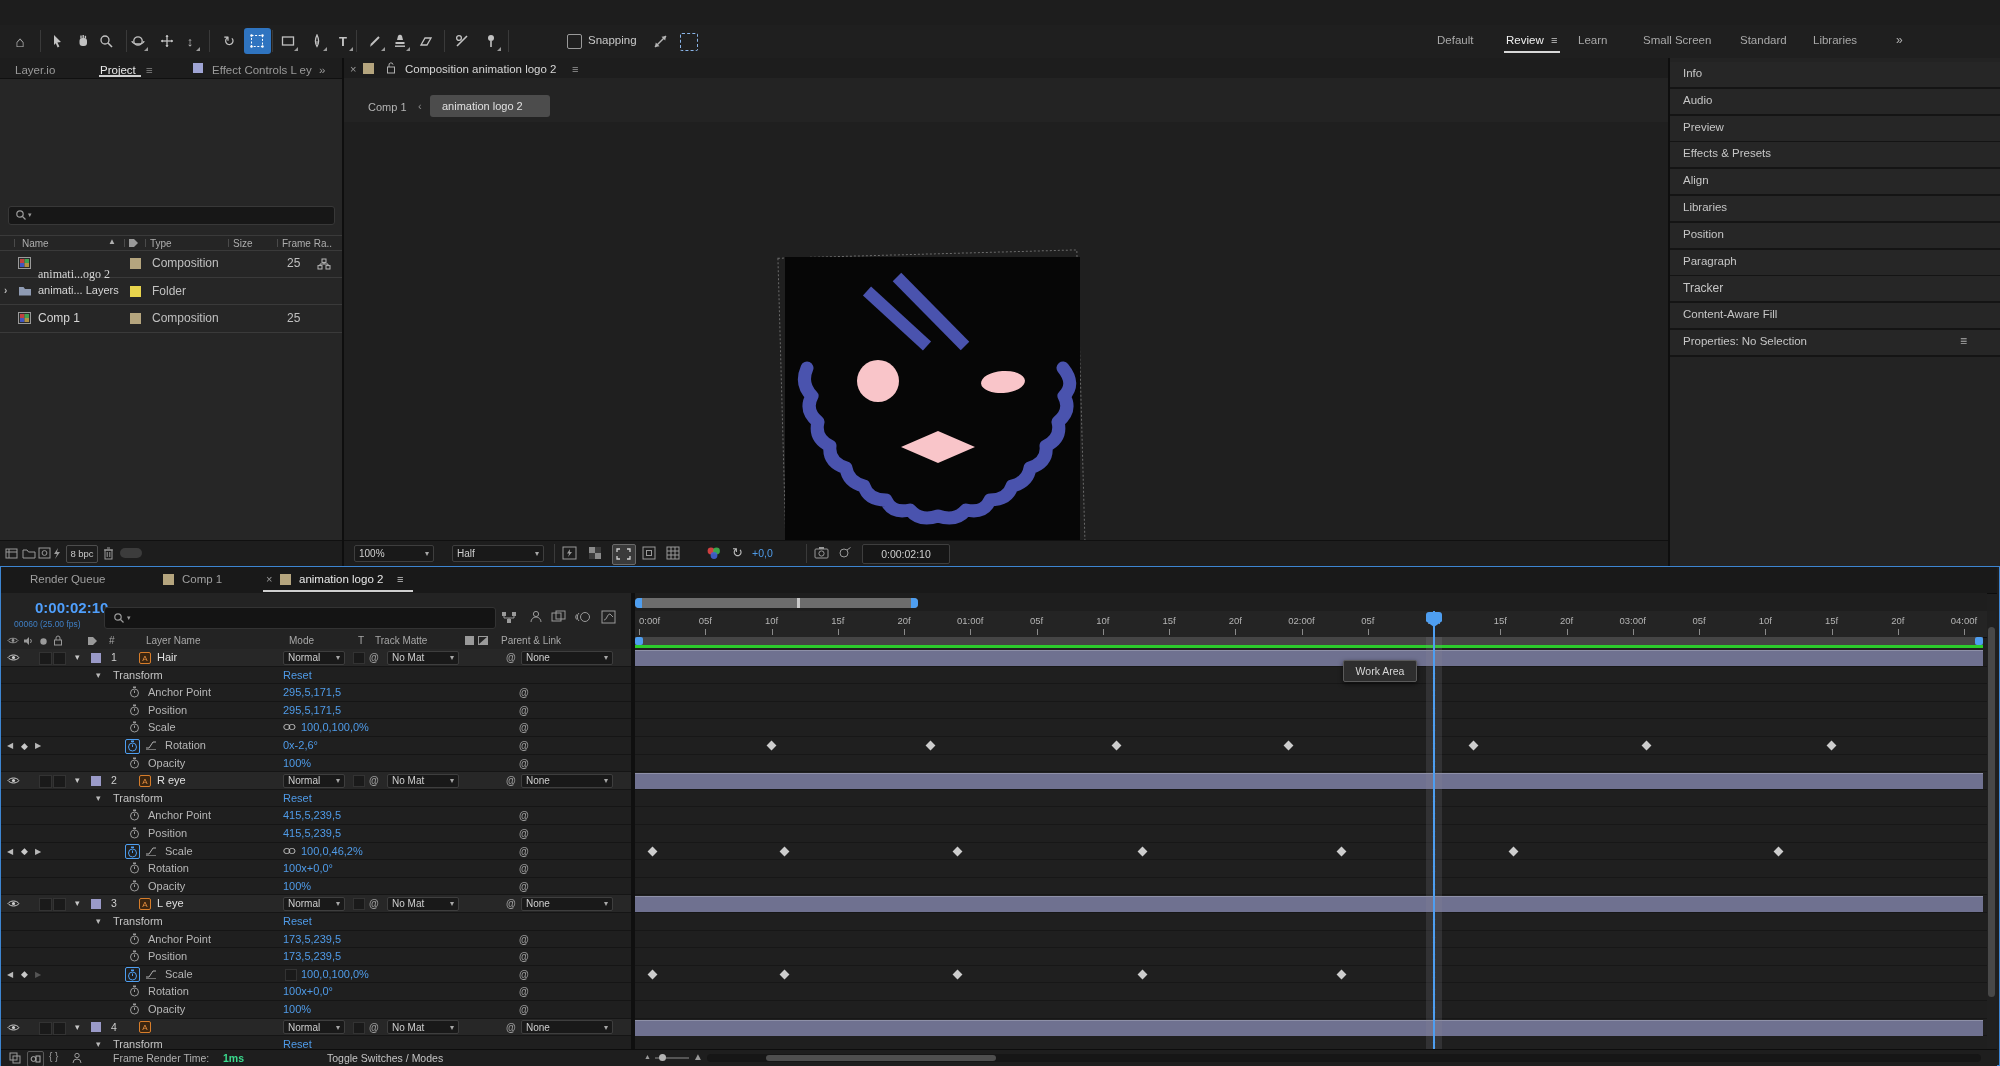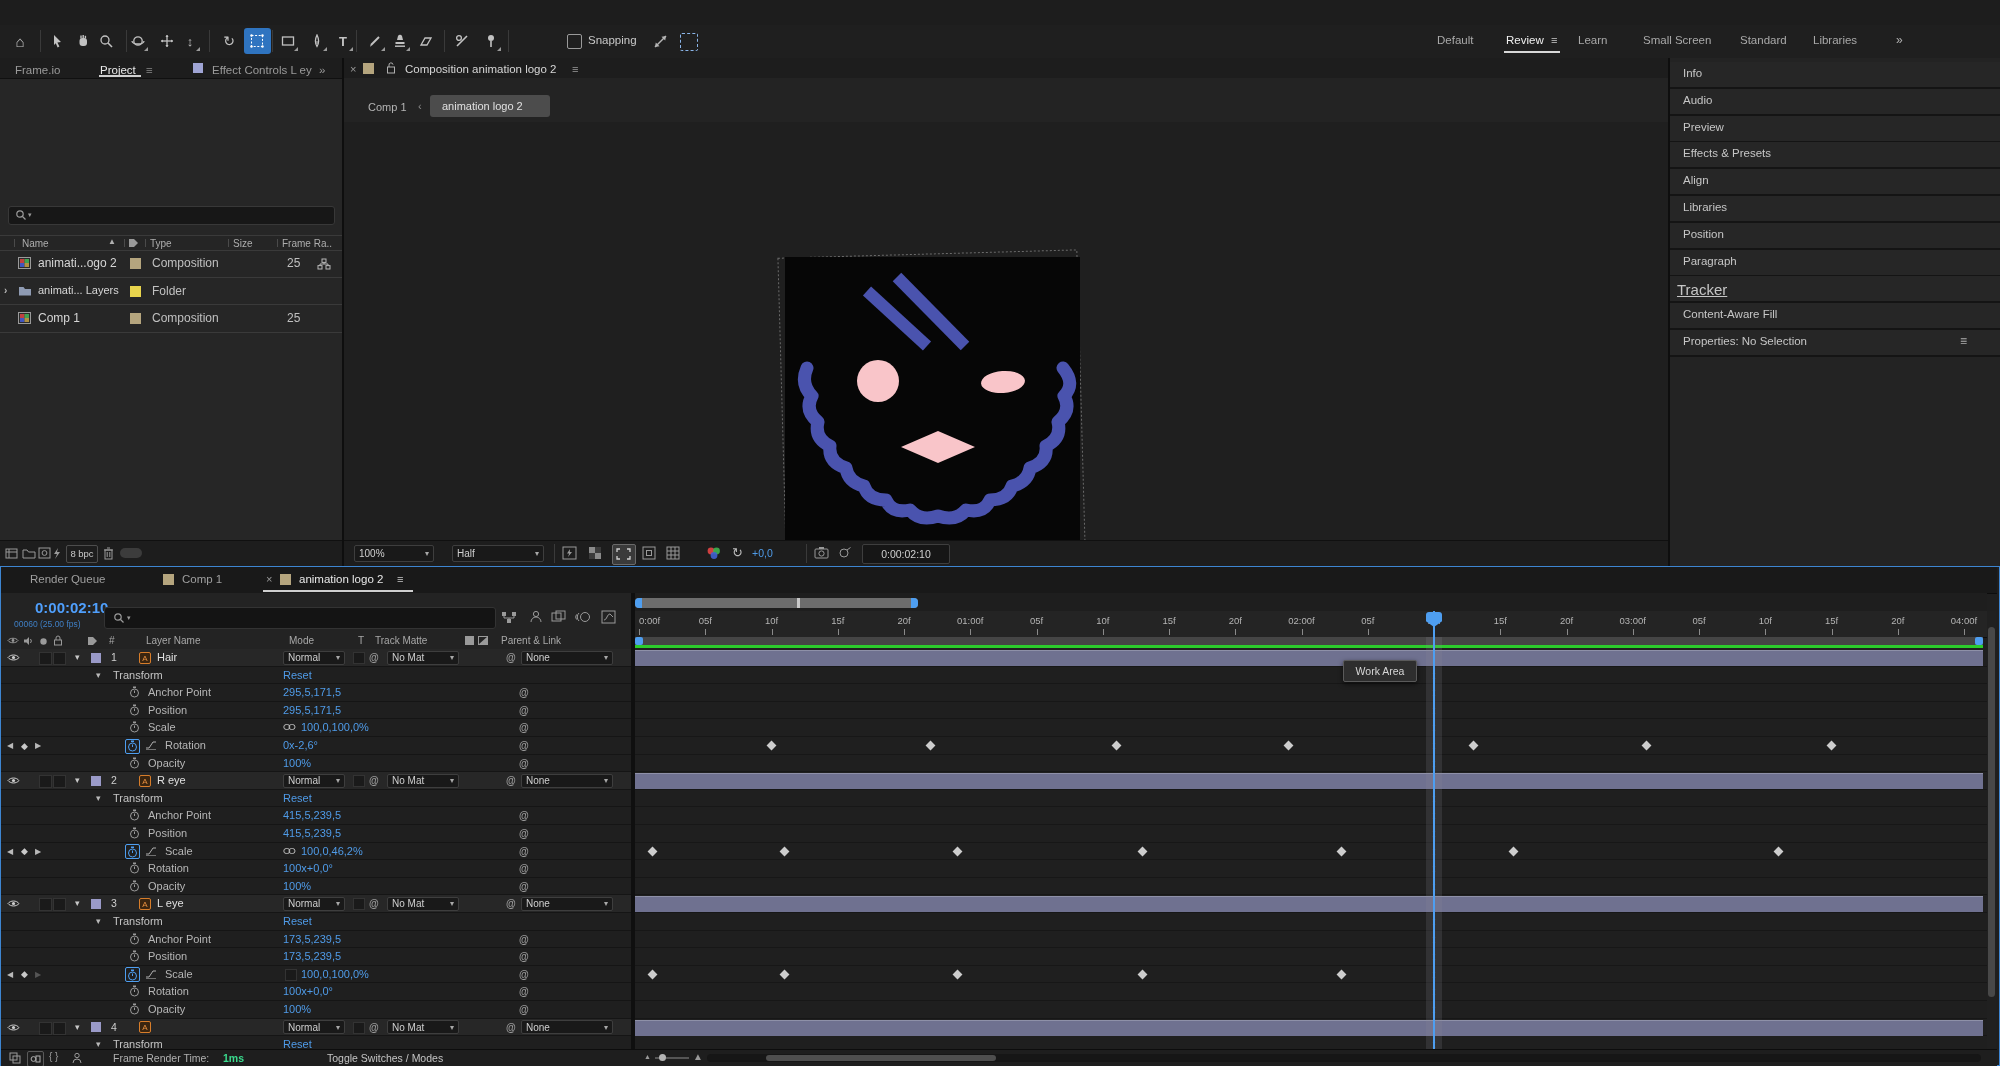--- a/index.html
+++ b/index.html
@@ -154,21 +154,21 @@
       <div style="position: absolute; left: 1551px; top: 9px; font-size: 11px; color: rgb(201, 201, 201);">≡</div>
       <div style="position: absolute; left: 1578px; top: 9px; font-size: 11.5px; color: rgb(169, 169, 169); white-space: nowrap;">Learn</div>
       <div style="position: absolute; left: 1643px; top: 9px; font-size: 11.5px; color: rgb(169, 169, 169); white-space: nowrap;">Small Screen</div>
       <div style="position: absolute; left: 1740px; top: 9px; font-size: 11.5px; color: rgb(169, 169, 169); white-space: nowrap;">Standard</div>
       <div style="position: absolute; left: 1813px; top: 9px; font-size: 11.5px; color: rgb(169, 169, 169); white-space: nowrap;">Libraries</div>
       <div style="position: absolute; left: 1896px; top: 8px; font-size: 12px; color: rgb(176, 176, 176);">»</div>
     </div>
 
   <div class="abs" style="left:0;top:58px;width:342px;height:508px;background:#262626">
     <div class="abs" style="left:0;top:0;width:342px;height:20px;background:#1d1d1d;border-bottom:1px solid #101010">
-      <span class="panel-tab" style="left:15px">Frame.io</span>
+      <span class="panel-tab" style="left:15px">Layer.io</span>
       <span class="panel-tab" style="left:100px;color:#e8e8e8">Project</span>
       <span class="abs" style="left:99px;top:17px;width:42px;height:2px;background:#cfcfcf"></span>
       <span class="panel-tab" style="left:146px;color:#8a8a8a">≡</span>
       <span class="abs" style="left:193px;top:5px;width:10px;height:10px;background:#9fa4d4"></span>
       <span class="panel-tab" style="left:212px;max-width:104px;overflow:hidden">Effect Controls L ey</span>
       <span class="panel-tab" style="left:319px;color:#9a9a9a">»</span>
     </div>
 
     <div class="abs" style="left:8px;top:148px;width:325px;height:17px;background:#171717;border:1px solid #383838;border-radius:3px">
       <span class="icon" style="left:6px;top:2px">
@@ -201,21 +201,21 @@
         <div style="position: absolute; left: 0px; top: 0px; width: 342px; height: 27.5px; border-bottom: 1px solid rgb(58, 58, 58); box-sizing: border-box;">
           <div style="position: absolute; left: 18px; top: 7px;">
             <svg width="13" height="12" viewBox="0 0 13 12">
               <rect x="0.5" y="0.5" width="12" height="11" fill="#2a2a2a" stroke="#9a9a9a"></rect>
               <rect x="2" y="2" width="4.5" height="4" fill="#c04040"></rect>
               <rect x="6.5" y="2" width="4.5" height="4" fill="#40a050"></rect>
               <rect x="2" y="6" width="4.5" height="4" fill="#4055c0"></rect>
               <rect x="6.5" y="6" width="4.5" height="4" fill="#b09040"></rect>
             </svg>
           </div>
-          <div style="position: absolute; left: 38px; top: 6px; font-size: 12px; color: rgb(214, 214, 214); white-space: nowrap;">animati...ogo 2</div>
+          <div style="position: absolute; left: 38px; top: 17px; font-size: 12px; color: rgb(214, 214, 214); white-space: nowrap; font-family: Liberation Serif, serif;">animati...ogo 2</div>
           <div style="position: absolute; left: 130px; top: 8px; width: 11px; height: 11px; background: rgb(181, 165, 126);"></div>
           <div style="position: absolute; left: 152px; top: 6px; font-size: 12px; color: rgb(192, 192, 192); white-space: nowrap;">Composition</div>
           <div style="position: absolute; left: 287px; top: 6px; font-size: 12px; color: rgb(192, 192, 192);">25</div>
           <div style="position: absolute; left: 317px; top: 8px;">
             <svg width="14" height="12" viewBox="0 0 14 12">
               <rect x="5" y="1" width="4" height="3.4" fill="none" stroke="#b8b8b8"></rect>
               <rect x="1" y="7.6" width="4" height="3.4" fill="none" stroke="#b8b8b8"></rect>
               <rect x="9" y="7.6" width="4" height="3.4" fill="none" stroke="#b8b8b8"></rect>
               <path d="M7,4.4 V6 M3,7.6 V6 h8 v1.6" fill="none" stroke="#b8b8b8"></path>
             </svg>
@@ -413,21 +413,21 @@
       <div style="position: absolute; left: 0px; top: 138px; width: 332px; height: 25px; background: rgb(38, 38, 38); border-bottom: 2px solid rgb(20, 20, 20);">
         <div style="position: absolute; left: 13px; top: 5px; font-size: 11.5px; color: rgb(198, 198, 198); white-space: nowrap;">Libraries</div>
       </div>
       <div style="position: absolute; left: 0px; top: 164.8px; width: 332px; height: 25px; background: rgb(38, 38, 38); border-bottom: 2px solid rgb(20, 20, 20);">
         <div style="position: absolute; left: 13px; top: 5px; font-size: 11.5px; color: rgb(198, 198, 198); white-space: nowrap;">Position</div>
       </div>
       <div style="position: absolute; left: 0px; top: 191.6px; width: 332px; height: 25px; background: rgb(38, 38, 38); border-bottom: 2px solid rgb(20, 20, 20);">
         <div style="position: absolute; left: 13px; top: 5px; font-size: 11.5px; color: rgb(198, 198, 198); white-space: nowrap;">Paragraph</div>
       </div>
       <div style="position: absolute; left: 0px; top: 218.4px; width: 332px; height: 25px; background: rgb(38, 38, 38); border-bottom: 2px solid rgb(20, 20, 20);">
-        <div style="position: absolute; left: 7px; top: 5px; font-size: 15px; color: rgb(198, 198, 198); white-space: nowrap; text-decoration: underline;">Tracker</div>
+        <div style="position: absolute; left: 13px; top: 5px; font-size: 12px; color: rgb(198, 198, 198); white-space: nowrap;">Tracker</div>
       </div>
       <div style="position: absolute; left: 0px; top: 245.2px; width: 332px; height: 25px; background: rgb(38, 38, 38); border-bottom: 2px solid rgb(20, 20, 20);">
         <div style="position: absolute; left: 13px; top: 5px; font-size: 11.5px; color: rgb(198, 198, 198); white-space: nowrap;">Content-Aware Fill</div>
       </div>
       <div style="position: absolute; left: 0px; top: 272px; width: 332px; height: 25px; background: rgb(38, 38, 38); border-bottom: 2px solid rgb(20, 20, 20);">
         <div style="position: absolute; left: 13px; top: 5px; font-size: 11.5px; color: rgb(198, 198, 198); white-space: nowrap;">Properties: No Selection</div>
         <div style="position: absolute; left: 290px; top: 4px; font-size: 12px; color: rgb(176, 176, 176);">≡</div>
       </div>
     </div>
 

